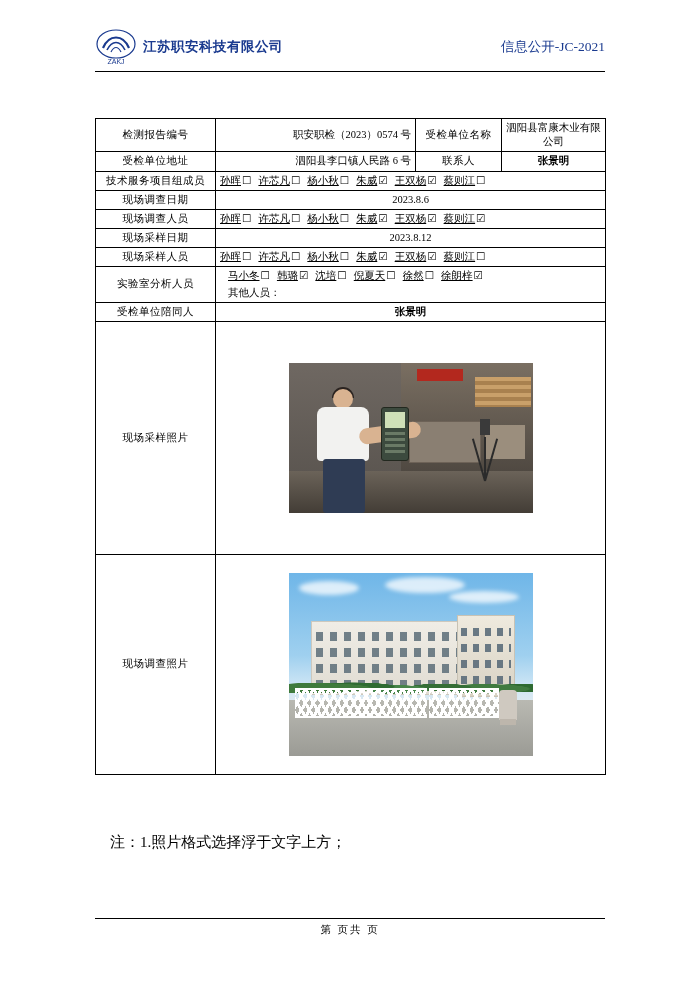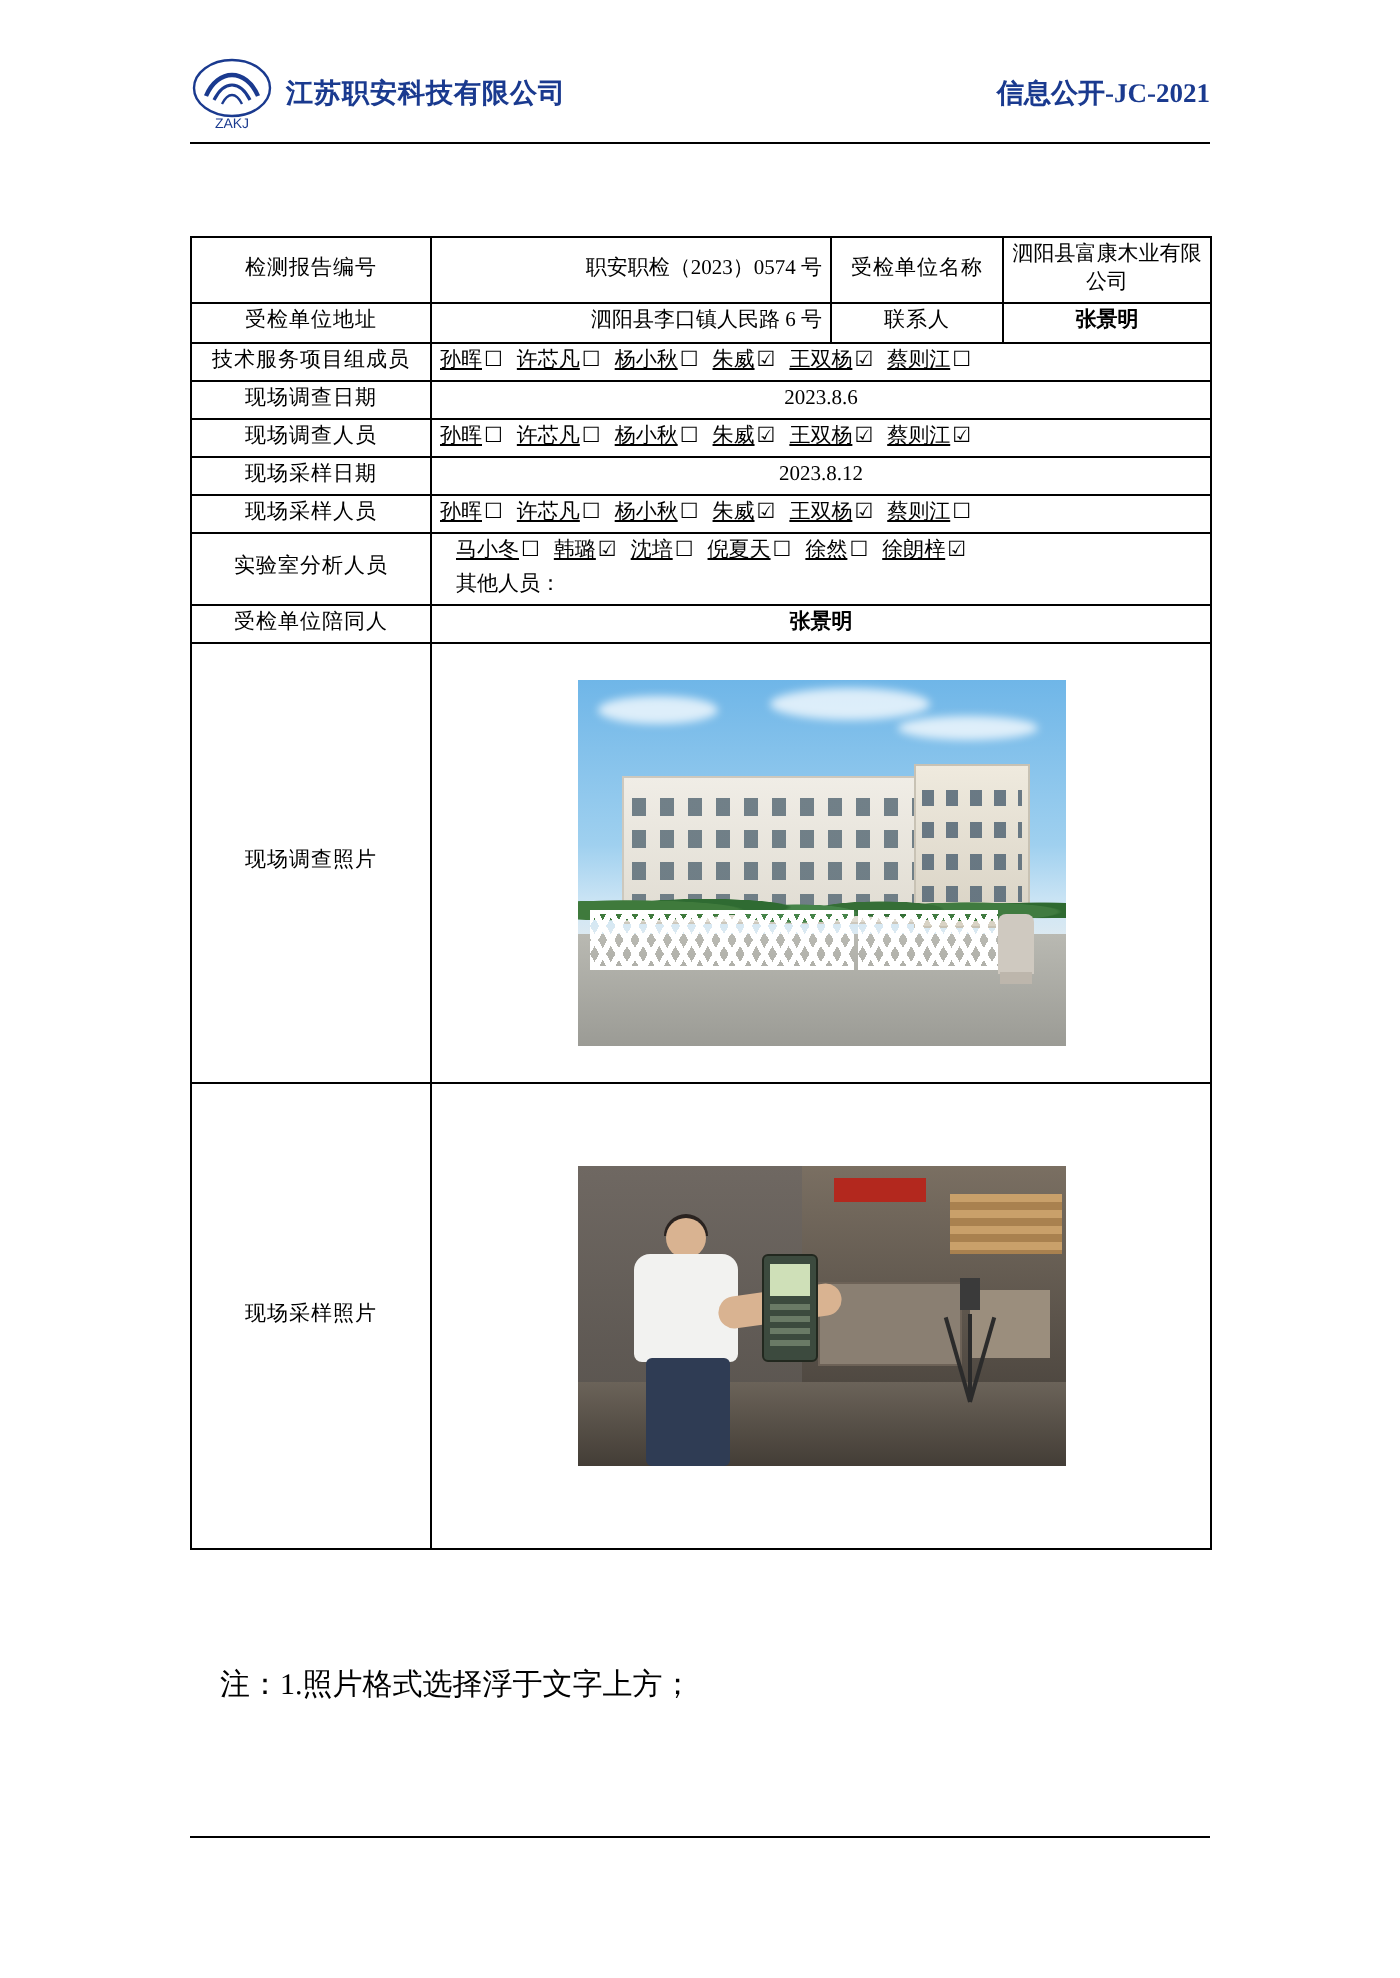--- a/index.html
+++ b/index.html
@@ -60,21 +60,21 @@
     font-weight: 700;
     letter-spacing: 0.5px;
     white-space: nowrap;
   }
   .doc-code {
     position: absolute;
     right: 0;
     top: 10px;
     font-size: 13.5px;
     color: #1a3a8f;
-    font-weight: 700;
+    font-weight: 400;
     white-space: nowrap;
   }
 
   
   .doc-title {
     position: absolute;
     left: 0;
     top: 86px;
     width: 700px;
     text-align: center;
@@ -410,47 +410,20 @@
       <tr>
         <td class="lbl">实验室分析人员</td>
         <td colspan="3">
           <div class="members"><span class="member"><span>马小冬</span><span class="box">☐</span></span><span class="member"><span>韩璐</span><span class="box">☑</span></span><span class="member"><span>沈培</span><span class="box">☐</span></span><span class="member"><span>倪夏天</span><span class="box">☐</span></span><span class="member"><span>徐然</span><span class="box">☐</span></span><span class="member"><span>徐朗梓</span><span class="box">☑</span></span></div>
           <div class="lab-line2">其他人员：</div>
         </td>
       </tr>
       <tr>
         <td class="lbl">受检单位陪同人</td>
         <td class="val-lg" colspan="3">张景明</td>
-      </tr>
-      <tr>
-        <td class="lbl" style="height:215px">现场调查照片</td>
-        <td class="photo-cell" colspan="3">
-          <div class="photo1">
-            <span class="p1-cloud" style="left:10px;top:8px;width:60px;height:14px;"></span>
-            <span class="p1-cloud" style="left:96px;top:4px;width:80px;height:16px;"></span>
-            <span class="p1-cloud" style="left:160px;top:18px;width:70px;height:12px;"></span>
-            <div class="p1-bldg-main">
-              <span class="row" style="top:10px"></span>
-              <span class="row" style="top:26px"></span>
-              <span class="row" style="top:42px"></span>
-              <span class="row" style="top:58px"></span>
-            </div>
-            <div class="p1-bldg-right">
-              <span class="row" style="top:12px"></span>
-              <span class="row" style="top:28px"></span>
-              <span class="row" style="top:44px"></span>
-              <span class="row" style="top:60px"></span>
-            </div>
-            <div class="p1-trees"></div>
-            <div class="p1-ground"></div>
-            <div class="p1-gate"></div>
-            <div class="p1-gate2"></div>
-            <div class="p1-lion"></div>
-          </div>
-        </td>
       </tr>
       <tr>
         <td class="lbl" style="height:228px">现场采样照片</td>
         <td class="photo-cell" colspan="3">
           <div class="photo2">
             <div class="p2-wallL"></div>
             <div class="p2-wallR"></div>
             <div class="p2-redsign"></div>
             <div class="p2-stack"></div>
             <div class="p2-mach"></div>
@@ -469,18 +442,46 @@
               <span class="pants"></span>
             </div>
             <div class="p2-arm"></div>
             <div class="p2-meter">
               <span class="scr"></span>
               <span class="btns"></span>
             </div>
           </div>
         </td>
       </tr>
+      <tr>
+        <td class="lbl" style="height:215px">现场调查照片</td>
+        <td class="photo-cell" colspan="3">
+          <div class="photo1">
+            <span class="p1-cloud" style="left:10px;top:8px;width:60px;height:14px;"></span>
+            <span class="p1-cloud" style="left:96px;top:4px;width:80px;height:16px;"></span>
+            <span class="p1-cloud" style="left:160px;top:18px;width:70px;height:12px;"></span>
+            <div class="p1-bldg-main">
+              <span class="row" style="top:10px"></span>
+              <span class="row" style="top:26px"></span>
+              <span class="row" style="top:42px"></span>
+              <span class="row" style="top:58px"></span>
+            </div>
+            <div class="p1-bldg-right">
+              <span class="row" style="top:12px"></span>
+              <span class="row" style="top:28px"></span>
+              <span class="row" style="top:44px"></span>
+              <span class="row" style="top:60px"></span>
+            </div>
+            <div class="p1-trees"></div>
+            <div class="p1-ground"></div>
+            <div class="p1-gate"></div>
+            <div class="p1-gate2"></div>
+            <div class="p1-lion"></div>
+          </div>
+        </td>
+      </tr>
     </tbody>
   </table>
 
   <div class="note">注：1.照片格式选择浮于文字上方；</div>
   <div class="footer-rule"></div>
+  <div class="footer-text">第  页共   页</div>
 </div>
 
 </body></html>

